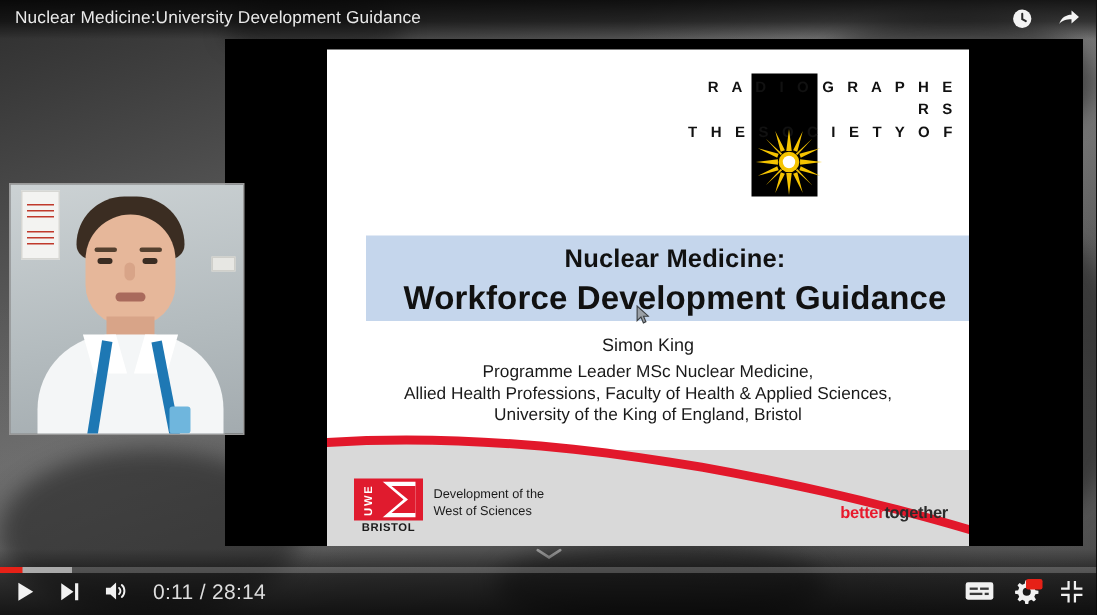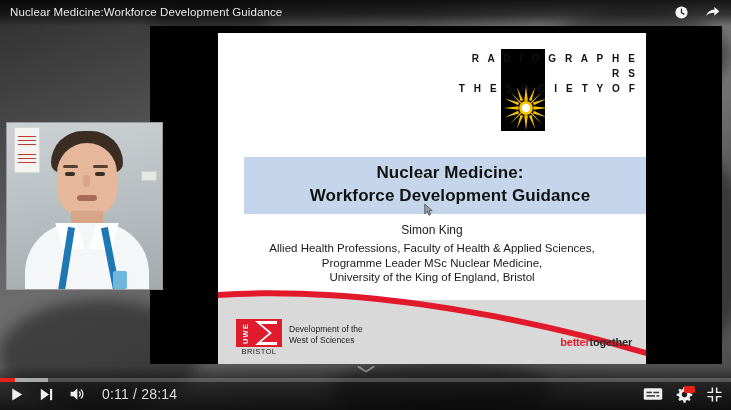--- a/index.html
+++ b/index.html
@@ -28,40 +28,40 @@
   .sor { position:absolute; right:8px; top:10px; width:182px; height:90px; }
   .sor-black { position:absolute; left:45px; top:6px; width:44px; height:82px; background:#000; }
   .sor-txt { position:absolute; left:0; top:8px; width:182px; text-align:right;
     font-size:10px; letter-spacing:3.1px; color:#111; font-weight:600; line-height:15px; }
   .sor-sun { position:absolute; left:47px; top:42px; width:46px; height:46px; }
 
   
   .title-band { position:absolute; left:26px; top:124px; width:412px; height:57px; background:#c5d6ec; }
   .title-band .l1, .title-band .l2 { text-align:center; color:#111; font-weight:bold; }
   .title-band .l1 { font-size:17px; margin-top:6px; letter-spacing:.1px; }
-  .title-band .l2 { font-size:17px; margin-top:3px; letter-spacing:.1px; }
+  .title-band .l2 { font-size:22px; margin-top:3px; letter-spacing:.1px; }
 
   
   .credits { position:absolute; left:14px; top:190px; width:400px; text-align:center; color:#1a1a1a; }
   .credits .name { font-size:12px; margin-bottom:4px; }
   .credits .line { font-size:11.5px; line-height:14.5px; }
 
   
   .swoosh { position:absolute; left:0; bottom:0; width:428px; height:78px; }
   .gray-band { position:absolute; left:0; bottom:0; width:428px; height:64px; background:#d9d9d9; }
 
   
   .uwe { position:absolute; left:18px; bottom:9px; width:150px; height:36px; }
   .uwe-mark { position:absolute; left:0; top:0; width:46px; height:28px; background:#e01b2e; }
   .uwe-vert { position:absolute; left:5px; top:3px; width:9px; height:22px; color:#fff;
     font-size:7.5px; font-weight:bold; letter-spacing:1.2px; writing-mode:vertical-rl;
     transform:rotate(180deg); line-height:9px; }
   .uwe-wedge { position:absolute; left:17px; top:2px; width:25px; height:24px; }
   .uwe-bristol { position:absolute; left:0; top:28px; width:46px; text-align:center;
-    font-size:7.5px; font-weight:normal; color:#1a1a1a; letter-spacing:.4px; }
+    font-size:7.5px; font-weight:bold; color:#1a1a1a; letter-spacing:.4px; }
   .uwe-name { position:absolute; left:53px; top:5px; font-size:8.5px; color:#1a1a1a; line-height:10.5px; }
 
   
   .bt { position:absolute; right:14px; bottom:16px; font-size:11px; font-weight:bold; letter-spacing:-.2px; }
   .bt .b { color:#e8192c; }
   .bt .t { color:#2b2b2b; }
 
   
   .cursor { position:absolute; left:424px; top:203px; width:9px; height:14px; z-index:40; }
 
@@ -159,22 +159,22 @@
       </svg>
     </div>
 
     <div class="title-band">
       <div class="l1">Nuclear Medicine:</div>
       <div class="l2">Workforce Development Guidance</div>
     </div>
 
     <div class="credits">
       <div class="name">Simon King</div>
+      <div class="line">Programme Leader MSc Nuclear Medicine,</div>
       <div class="line">Allied Health Professions, Faculty of Health &amp; Applied Sciences,</div>
-      <div class="line">Programme Leader MSc Nuclear Medicine,</div>
       <div class="line">University of the King of England, Bristol</div>
     </div>
 
     <div class="gray-band"></div>
     <svg class="swoosh" viewBox="0 0 428 78" preserveAspectRatio="none">
       <path d="M0,8 C150,-2 320,34 428,66 L428,78 L0,78 Z" fill="#d9d9d9"></path>
       <path d="M0,6 C150,-4 320,32 428,64 L428,70 C320,38 150,2 0,12 Z" fill="#e2182b"></path>
     </svg>
 
     <div class="uwe">
@@ -222,21 +222,21 @@
     <div class="pip-neck"></div>
     <div class="pip-shirt"></div>
     <div class="pip-collarL"></div>
     <div class="pip-collarR"></div>
     <div class="pip-lanyL"></div>
     <div class="pip-lanyR"></div>
     <div class="pip-badge"></div>
   </div>
 
   <div class="topbar">
-    <div class="top-title">Nuclear Medicine:Workforce Development Guidance</div>
+    <div class="top-title">Nuclear Medicine:University Development Guidance</div>
     <div class="top-actions">
       <svg class="ic" viewBox="0 0 24 24">
         <circle cx="12" cy="12" r="8.6" fill="#ffffff"></circle>
         <path d="M12 7.2 L12 12.3 L15.4 14.2" stroke="#2b2b2b" stroke-width="1.9" fill="none" stroke-linecap="round"></path>
       </svg>
       <svg class="ic" viewBox="0 0 24 24">
         <path d="M3 17 C5 10.5 10 8.2 14.6 8.2 L14.6 4.3 L21.6 10.4 L14.6 16.5 L14.6 12.4 C9.9 12.4 5.6 13.4 3 17 Z" fill="#ffffff"></path>
       </svg>
     </div>
   </div>

